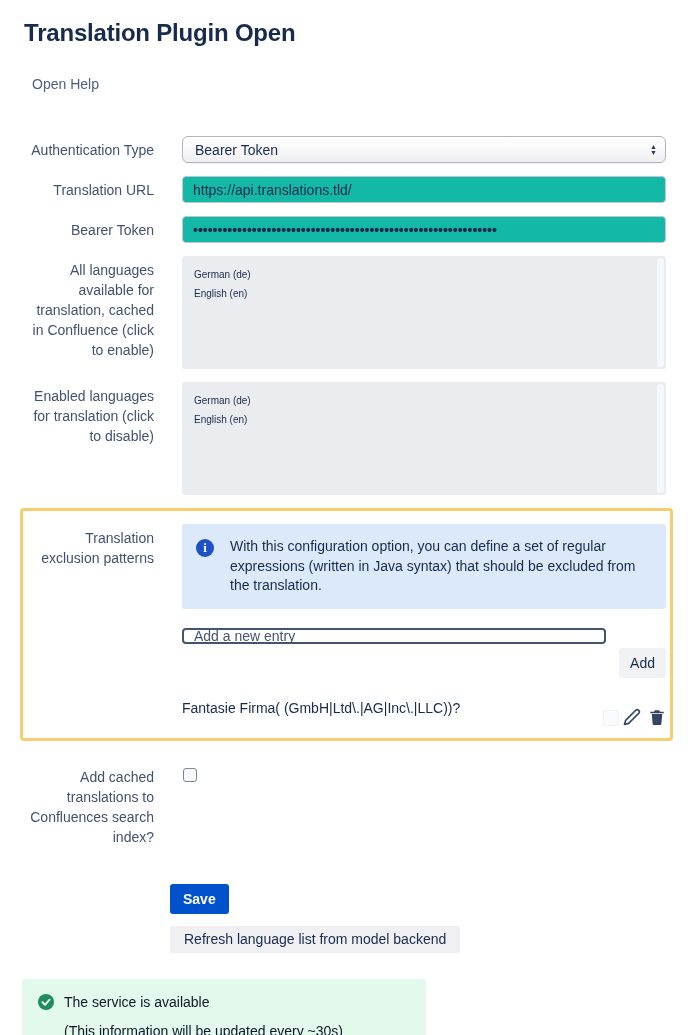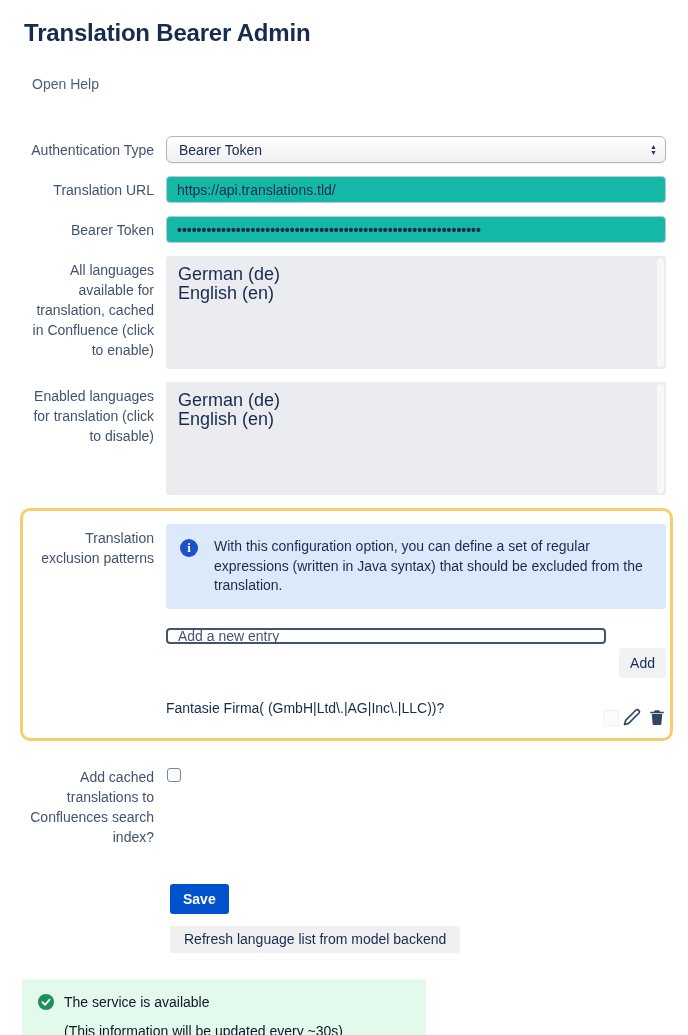--- a/index.html
+++ b/index.html
@@ -15,21 +15,21 @@
     margin:0; font-size:24px; line-height:30px; font-weight:bold;
     color:#172B4D; letter-spacing:-0.2px;
   }
   .open-help {
     margin:28px 0 0 8px; font-size:14px; color:#505F79; cursor:pointer;
   }
 
   .form { margin-top:44px; }
   .row { display:flex; margin-bottom:13px; }
   .row .label {
-    width:130px; min-width:130px; margin-right:12px;
+    width:130px; min-width:130px; margin-right:28px;
     text-align:right; font-size:14px; line-height:20px; color:#42526E;
     padding-top:4px;
   }
   .row .field { flex:1; min-width:0; }
 
   .select {
     height:27px; display:flex; align-items:center;
     border:1px solid #b4b4bc; border-radius:6px;
     background:linear-gradient(#ffffff,#f0f0f3);
     box-shadow:0 1px 1px rgba(0,0,0,0.06);
@@ -40,30 +40,30 @@
 
   .text-input {
     width:100%; height:27px; border:1px solid #C1C7D0; border-radius:4px;
     padding:0 10px; font-size:14px; color:#172B4D; font-family:inherit;
     background:#14b8a6; outline:none;
   }
   .token-input { letter-spacing:0px; font-weight:bold; white-space:nowrap; overflow:hidden; }
 
   .multiselect {
     position:relative; height:113px; background:#EBECF0; border-radius:3px;
-    padding:9px 20px 9px 12px; font-size:18px; line-height:19px; overflow:hidden;
+    padding:9px 20px 9px 12px; font-size:10px; line-height:19px; overflow:hidden;
   }
   .multiselect .scroll-track {
     position:absolute; top:2px; right:2px; bottom:2px; width:7px;
     background:#F7F8FA; border-radius:4px;
   }
   .ms-option { color:#172B4D; cursor:pointer; }
 
   .highlight {
-    border:3px solid #F6CE6F; border-radius:10px;
+    border:3px solid #F6CE6F; border-radius:4px;
     margin:2px -7px 22px -4px;
     padding:13px 4px 8px 1px;
   }
   .highlight .row { margin-bottom:0; }
 
   .info-panel {
     display:flex; gap:16px; background:#DCE9FB; border-radius:3px;
     padding:13px 16px 13px 14px; font-size:14px; line-height:19.5px;
     color:#172B4D; margin-bottom:19px;
   }
@@ -115,21 +115,21 @@
   }
   .status-line1 { display:flex; align-items:center; gap:10px; }
   .status-line2 { margin:13px 0 0 26px; }
   .check-icon { width:16px; height:16px; min-width:16px; }
 </style>
 </head>
 <body>
 
 <div class="page">
 
-  <h1 class="page-title">Translation Bearer Admin</h1>
+  <h1 class="page-title">Translation Plugin Open</h1>
 
   <div class="open-help">Open Help</div>
 
   <div class="form">
 
     <div class="row">
       <div class="label">Authentication Type</div>
       <div class="field">
         <div class="select">
           <span class="select-value">Bearer Token</span>

